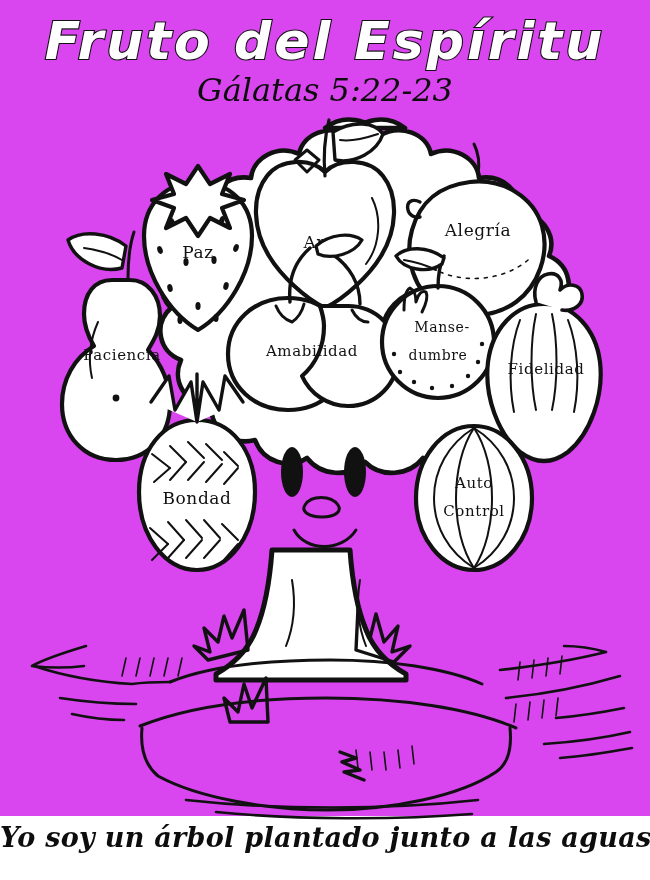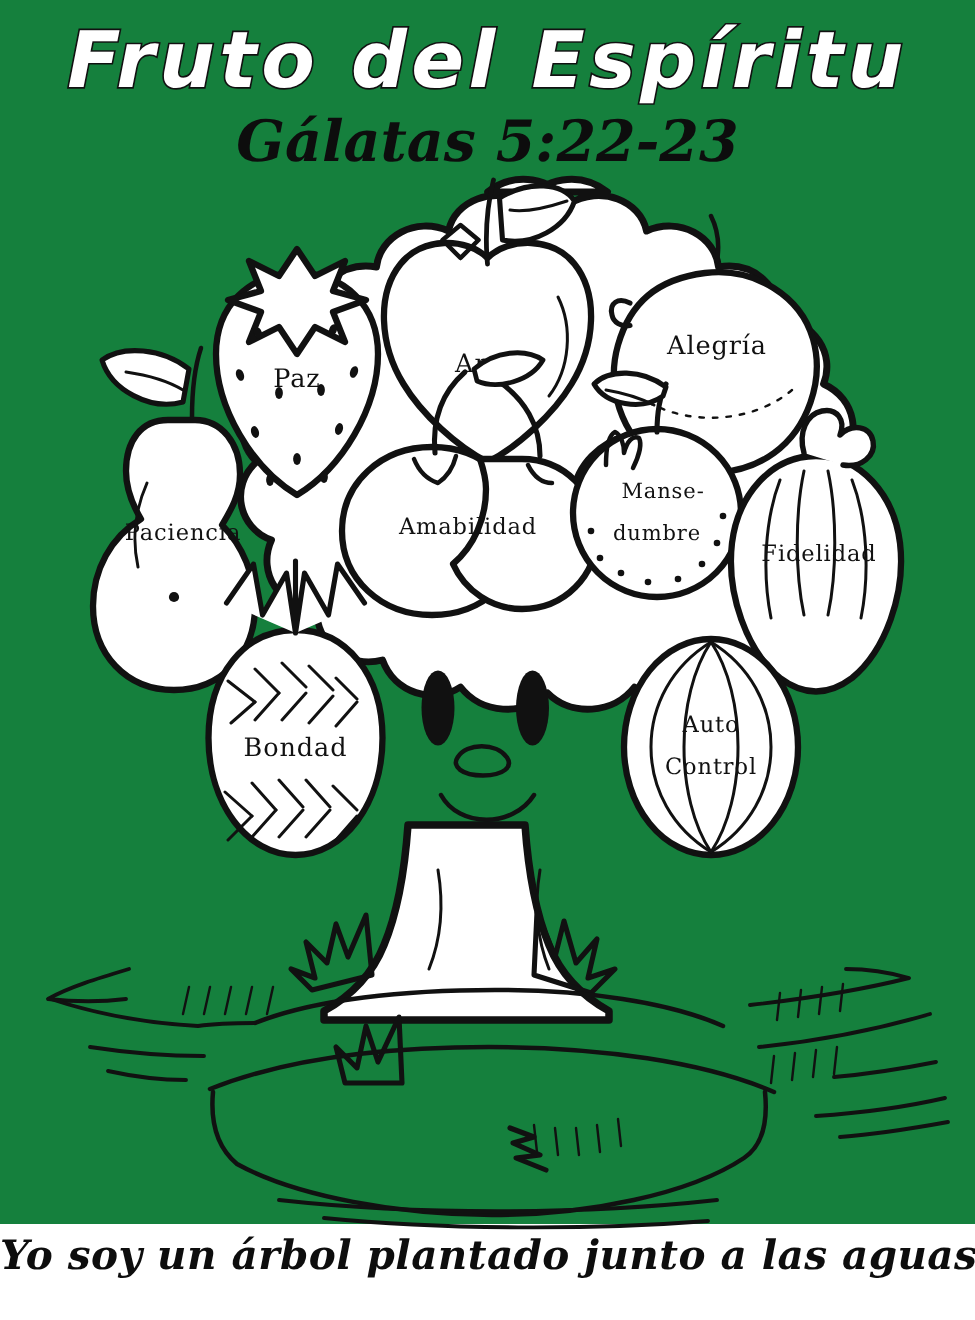--- a/index.html
+++ b/index.html
@@ -1,38 +1,38 @@
 <!DOCTYPE html>
 <html><head>
 <meta charset="utf-8">
 <style>
   html,body{margin:0;padding:0;background:#ffffff;}
   body{
     width:650px;height:880px;overflow:hidden;
     font-family:"Liberation Sans", sans-serif;
     color:#000000;
   }
-  #page{position:relative;width:650px;height:816px;background:#15803d;}
+  #page{position:relative;width:650px;height:816px;background:#d946ef;}
 
   
   .title-wrap{position:absolute;left:0;top:0;width:650px;text-align:center;}
   .title{
     font-family:"DejaVu Sans", sans-serif;
     font-size:52px;font-weight:700;font-style:italic;
     letter-spacing:3px;
     color:#ffffff;
     -webkit-text-stroke:2.2px #111111;
     paint-order:stroke fill;
     line-height:1.05;
     margin-top:14px;
     white-space:nowrap;
   }
   .subtitle{
     font-family:"DejaVu Serif", serif;
-    font-size:38px;font-weight:700;font-style:italic;
+    font-size:32px;font-weight:400;font-style:italic;
     letter-spacing:0px;
     color:#0d0d0d;
     margin-top:2px;
     white-space:nowrap;
   }
 
   
   .caption{
     position:absolute;left:0;top:822px;width:650px;text-align:center;
     font-family:"DejaVu Serif", serif;

